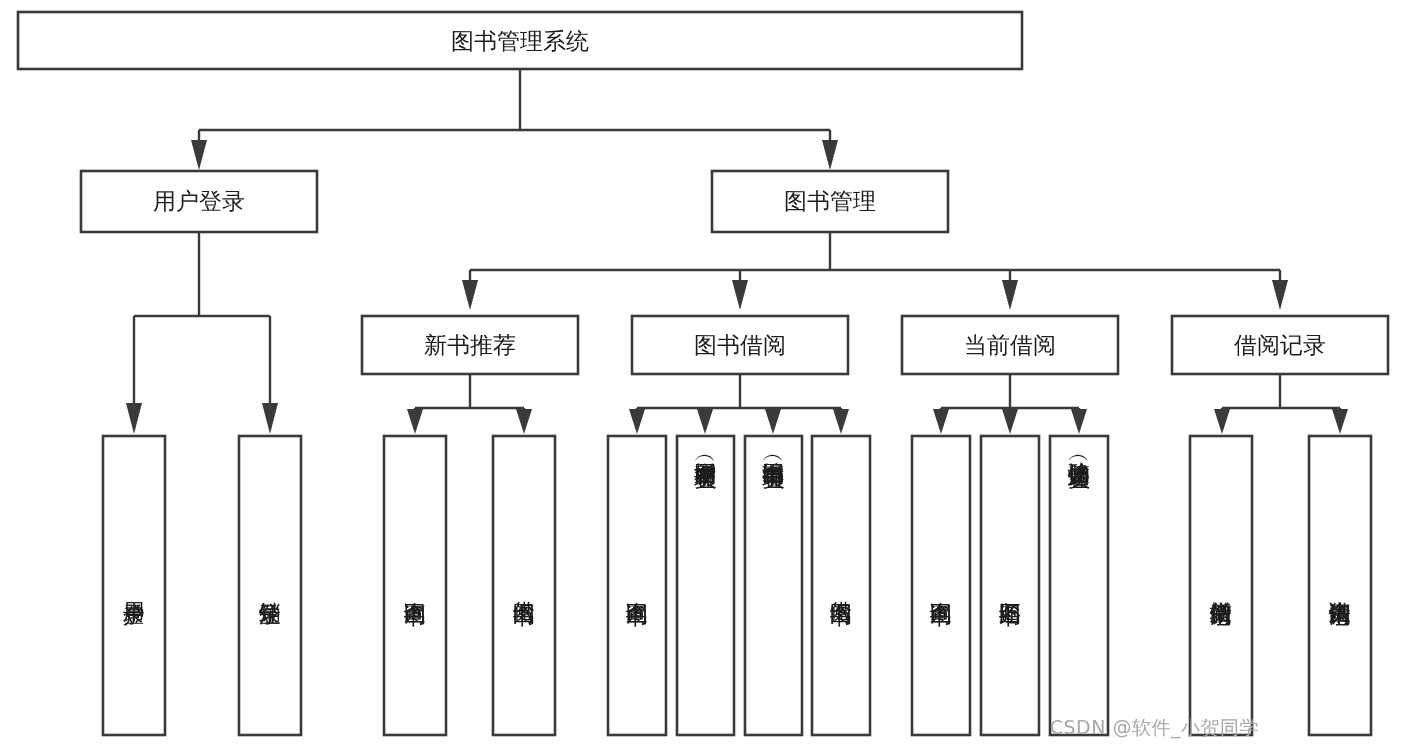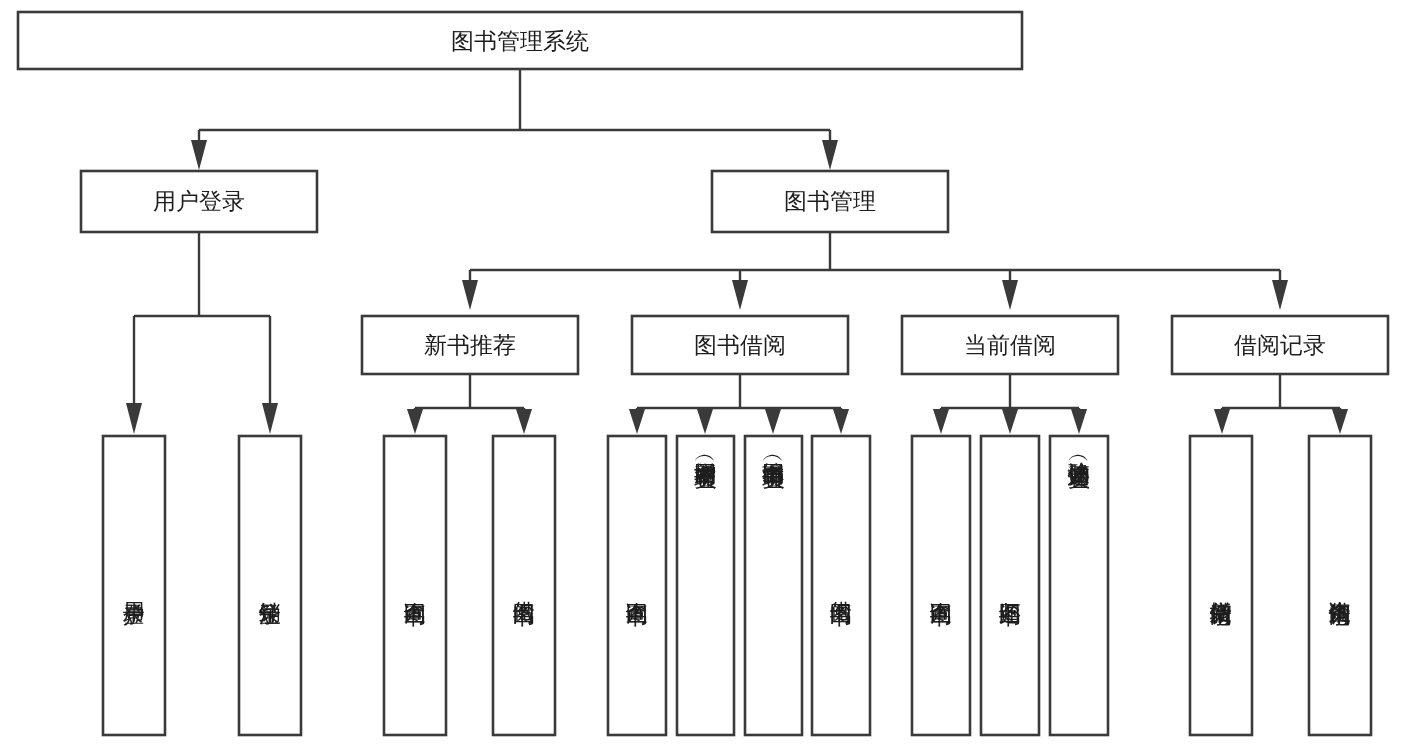--- a/index.html
+++ b/index.html
@@ -234,13 +234,14 @@
     <span class="node-label-v" style="position:static; margin-top:8px;">确认归还（管理员）</span>
   </div>
 
   <div class="vbox-wrap" style="left:1190px; top:436px; width:62px; height:299px;">
     <span class="node-label-v" style="position:static;">新增借阅记录</span>
   </div>
   <div class="vbox-wrap" style="left:1309px; top:436px; width:62px; height:299px;">
     <span class="node-label-v" style="position:static;">查询借阅记录</span>
   </div>
 
+  <div id="watermark">CSDN @软件_小贺同学</div>
 </div>
 
 </body></html>

